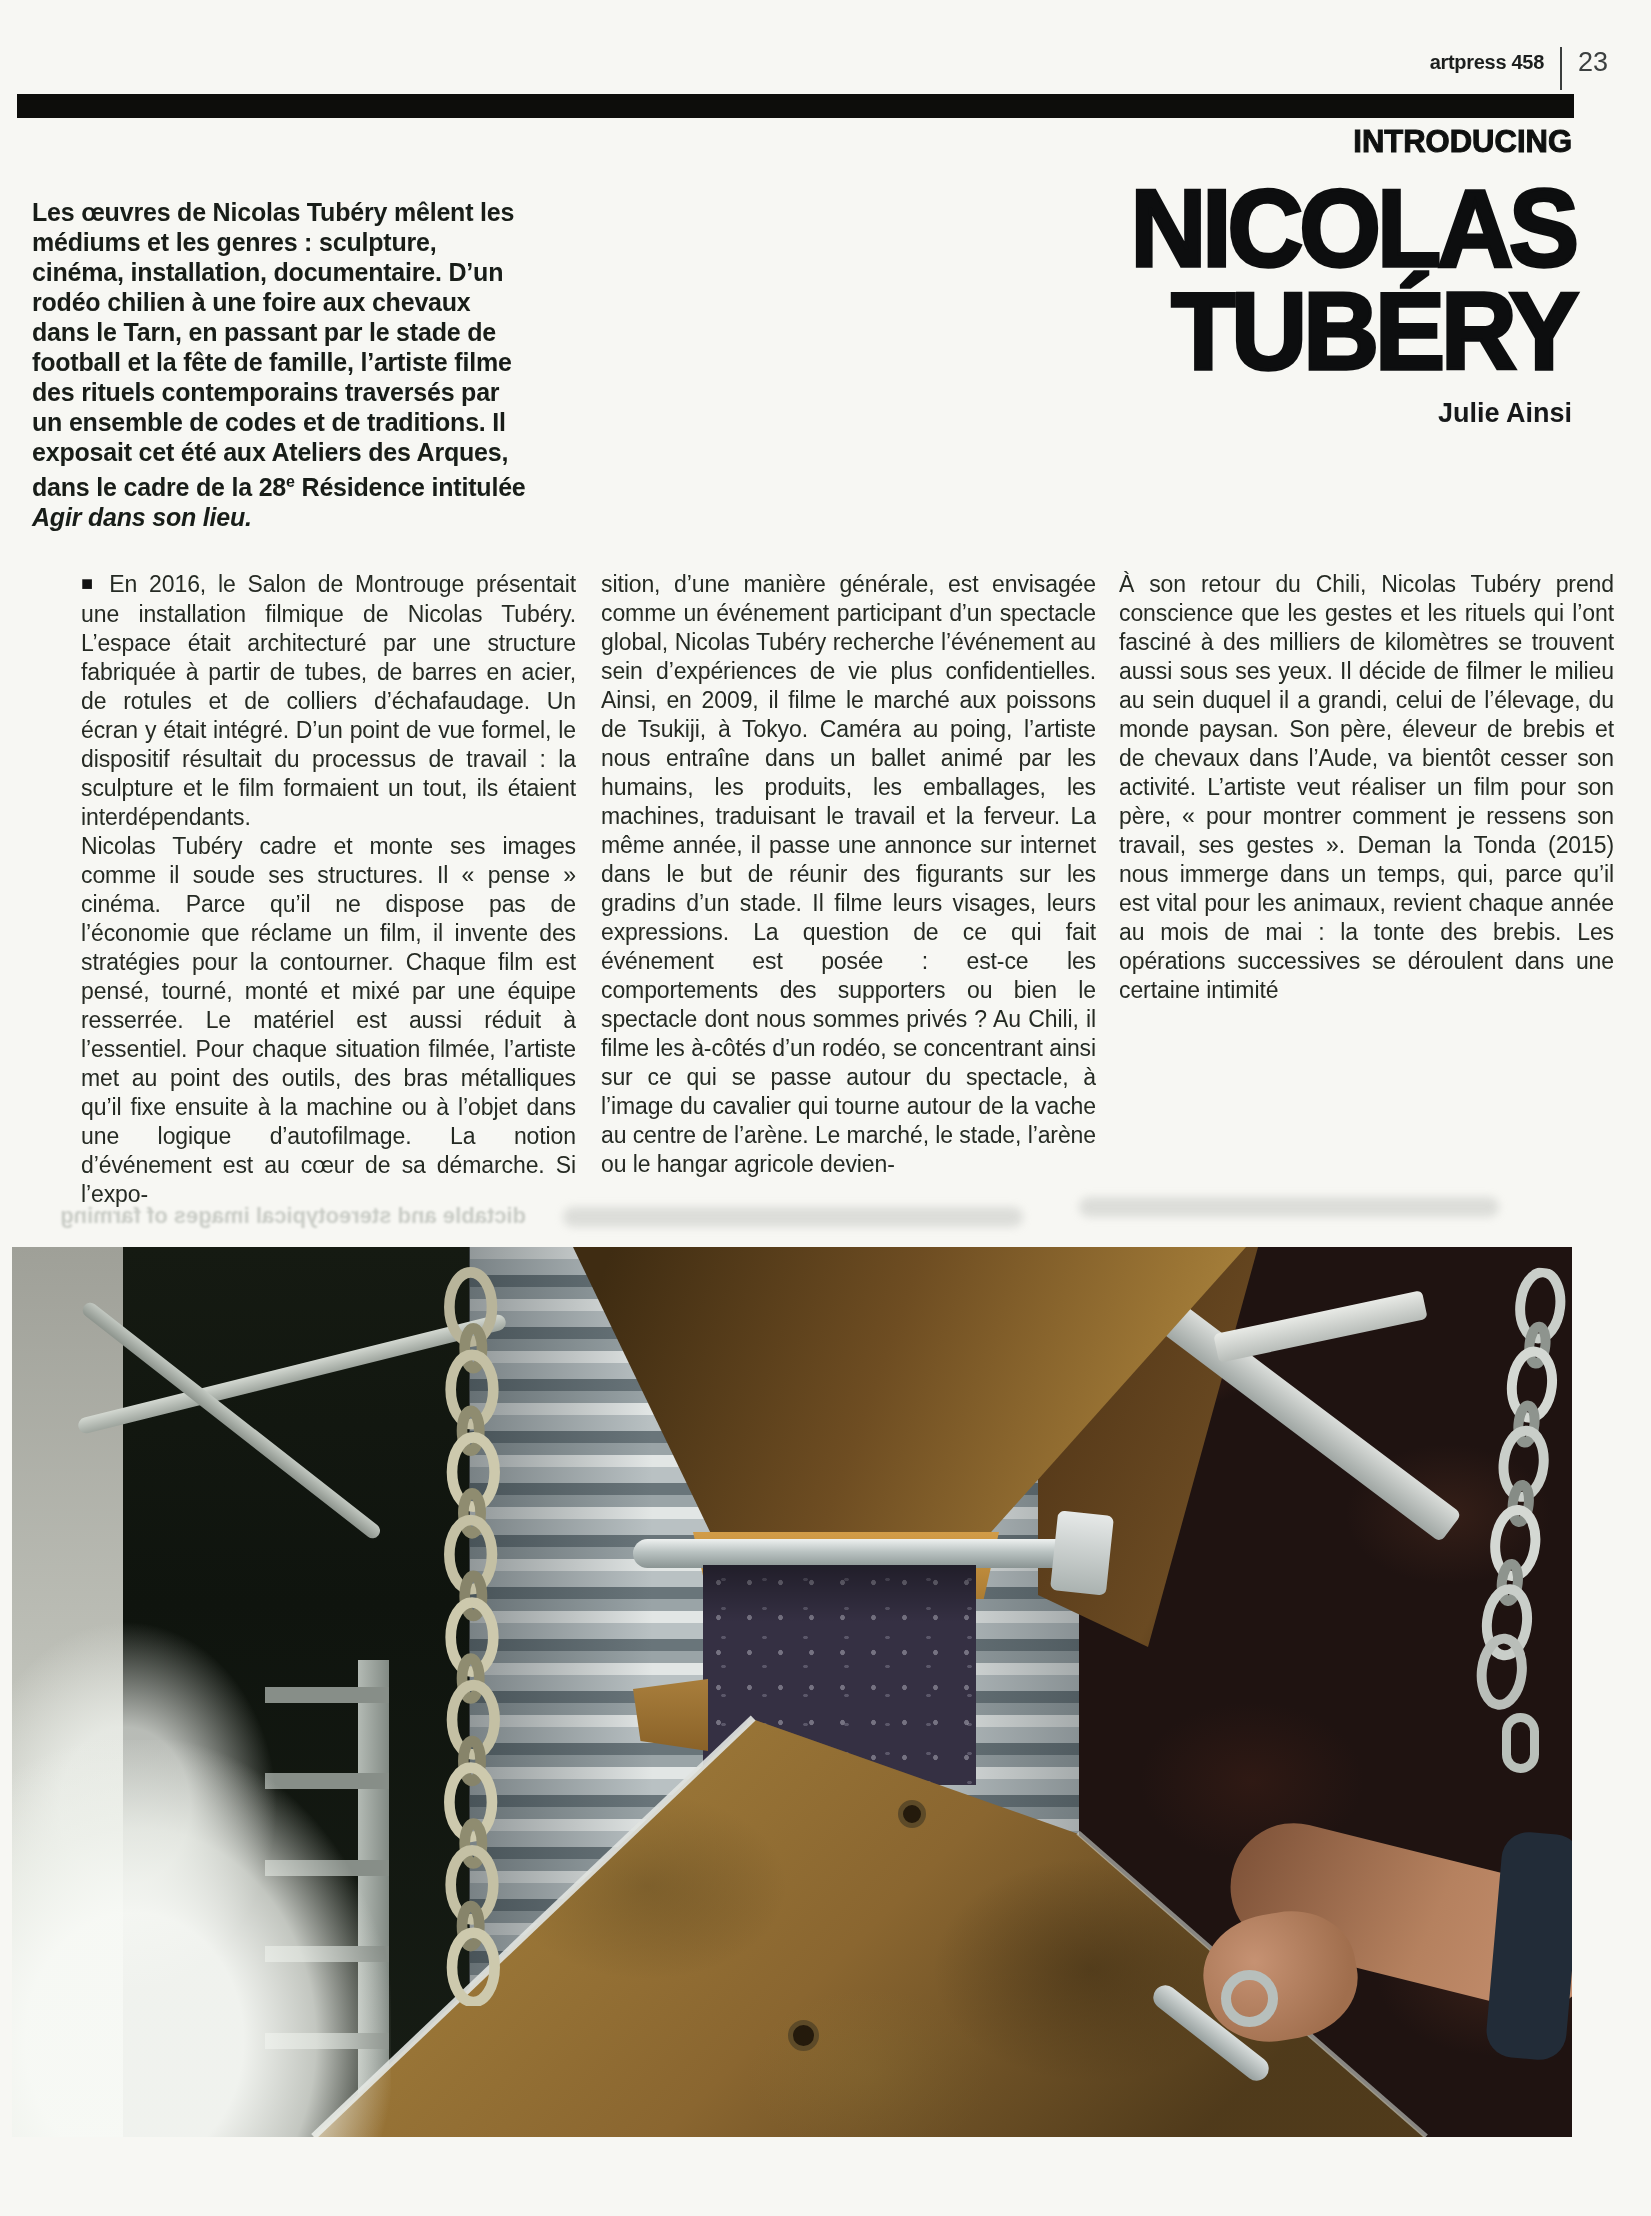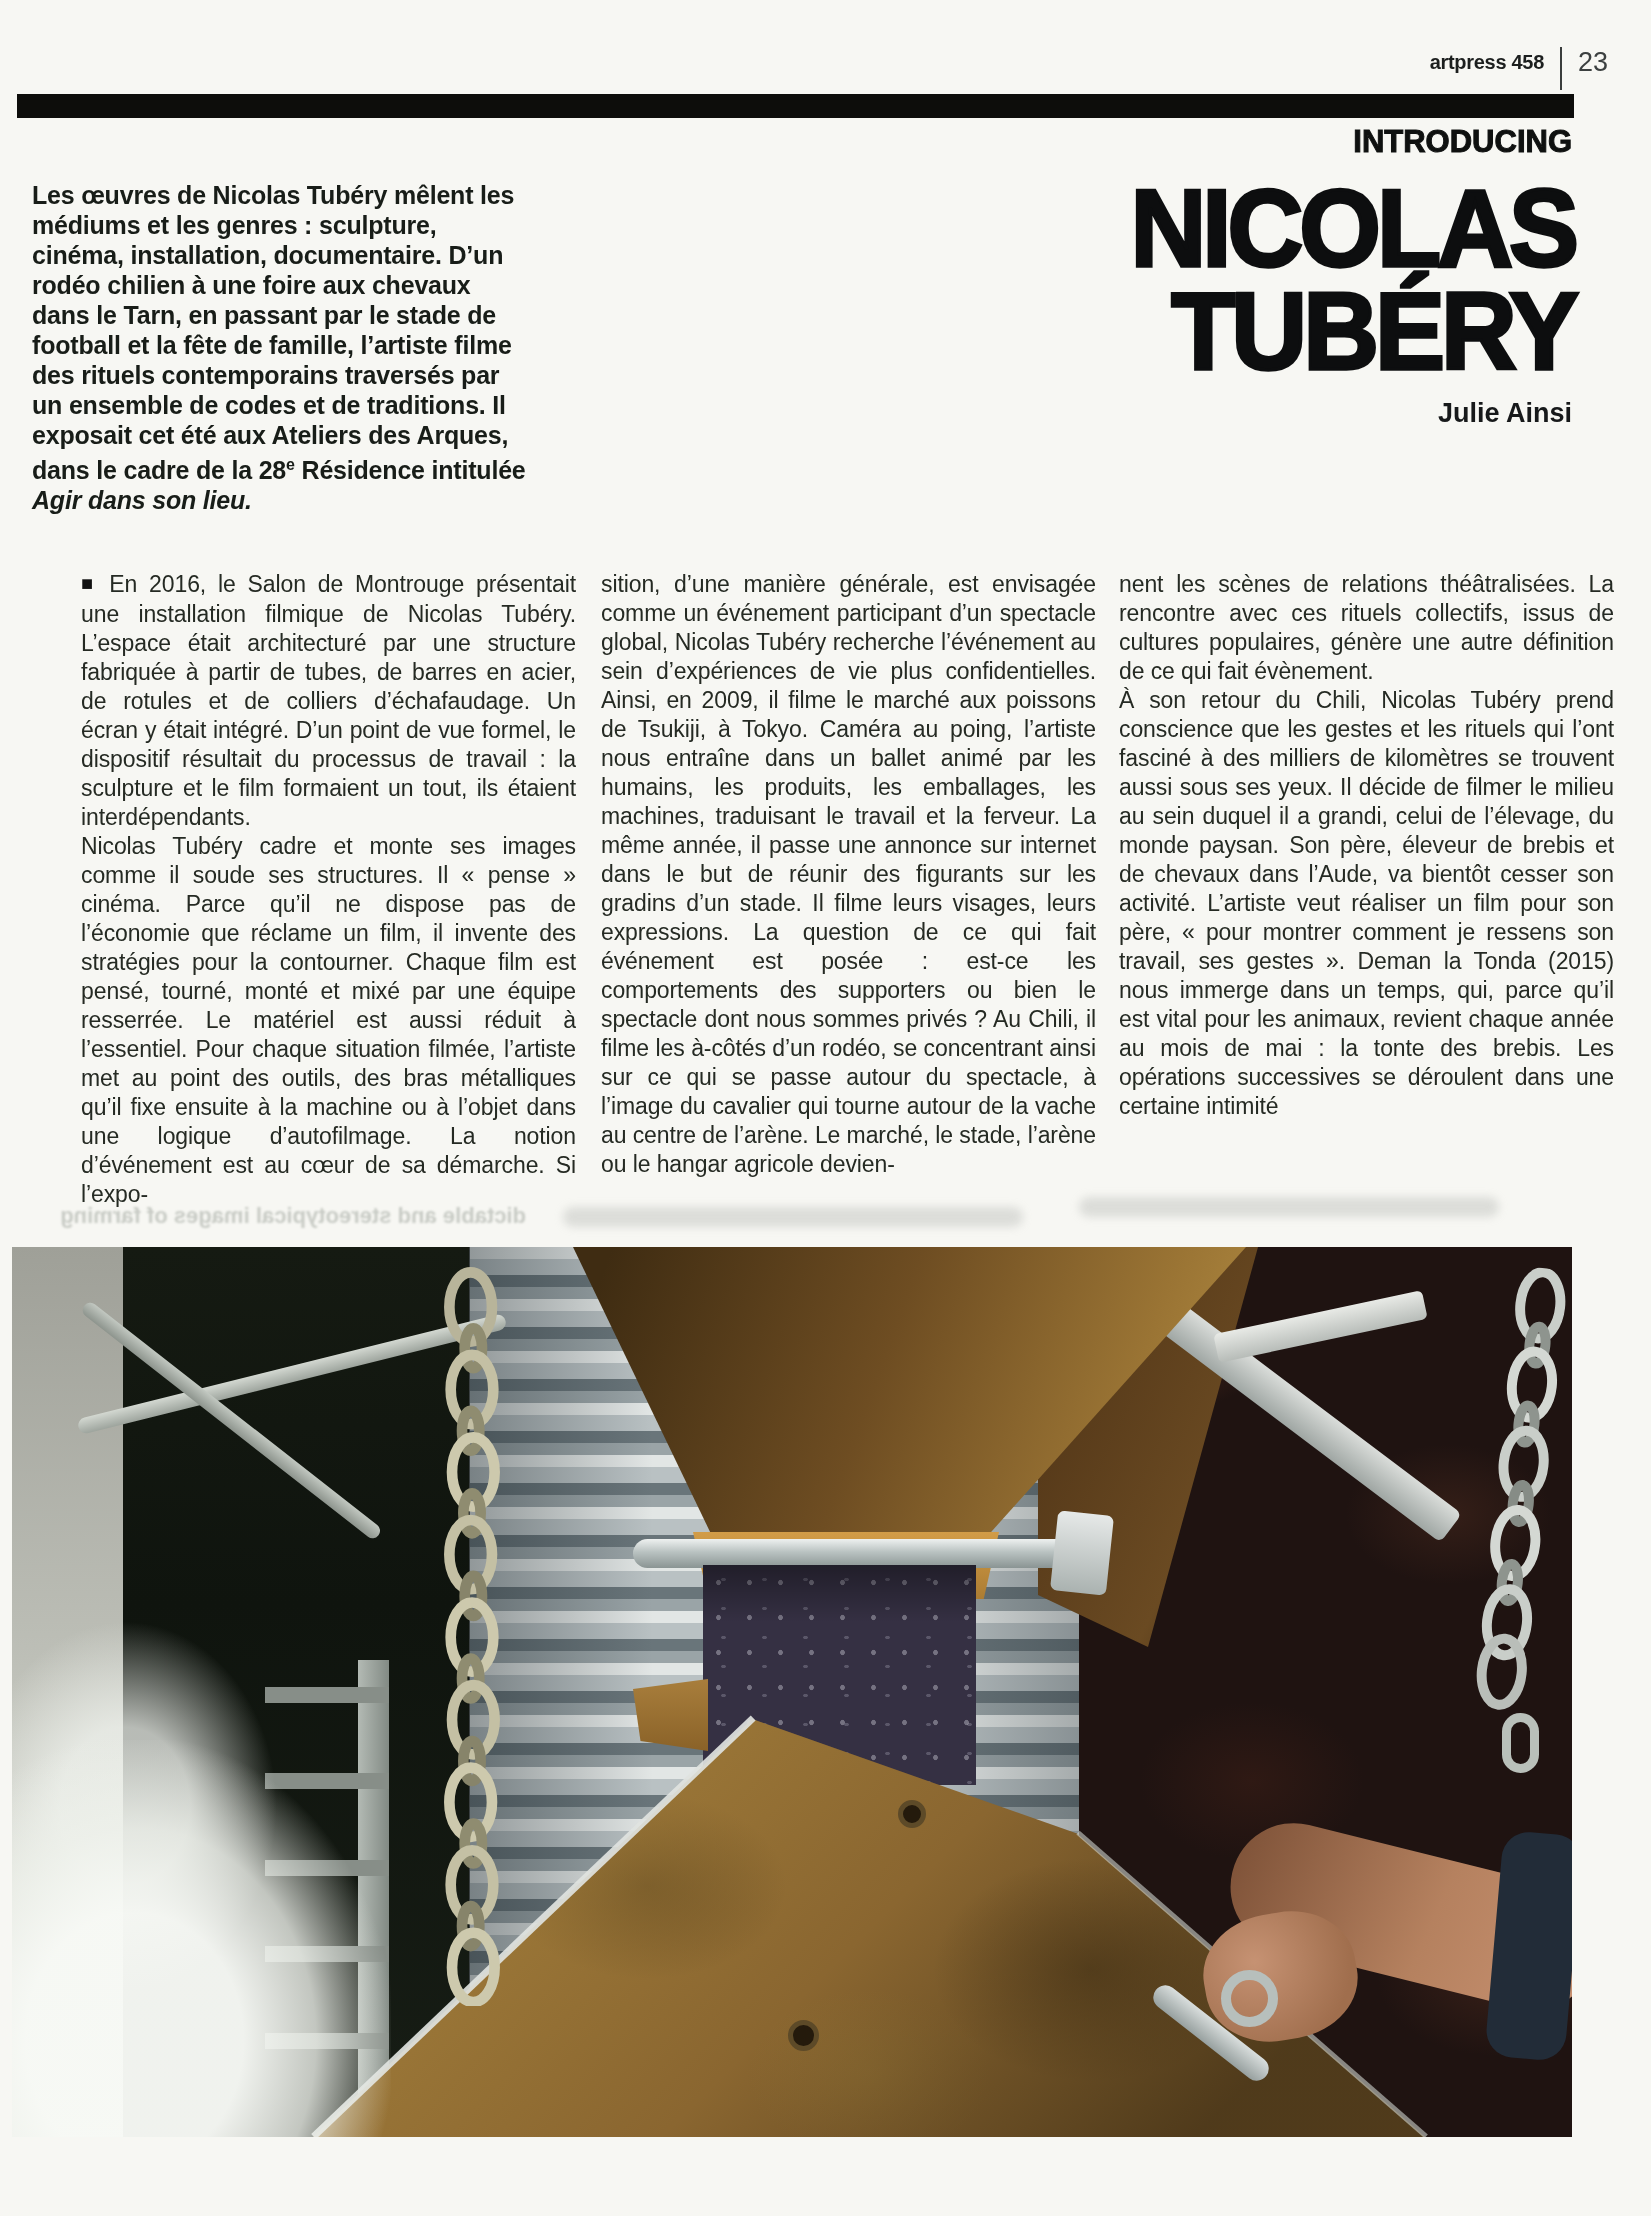--- a/index.html
+++ b/index.html
@@ -16,21 +16,21 @@
 
   .kicker{position:absolute;top:124px;right:80px;font-size:31px;font-weight:bold;color:#0f1110;
           letter-spacing:0px;-webkit-text-stroke:1px #0f1110;}
 
   .headline{position:absolute;top:177px;right:77px;text-align:right;color:#0d0e0f;
             font-weight:bold;font-size:105px;line-height:98px;letter-spacing:-4px;
             -webkit-text-stroke:3.3px #0d0e0f;transform:scaleY(1.05);transform-origin:top right;}
   .byline{position:absolute;top:398px;right:80px;font-size:27px;font-weight:bold;color:#17191a;}
 
   
-  .intro{position:absolute;left:32px;top:180px;width:495px;
+  .intro{position:absolute;left:32px;top:197px;width:495px;
          font-size:25px;line-height:30px;font-weight:bold;color:#181d18;letter-spacing:-0.2px;}
   .intro .sup{font-size:16px;vertical-align:9.3px;}
   .intro .ital{font-style:italic;}
 
   
   .col{position:absolute;top:570px;width:495px;height:677px;overflow:hidden;
        font-size:23px;line-height:29px;text-align:justify;color:#252a23;letter-spacing:-0.1px;margin-left:44px;}
   .col p{margin:0;}
   .col-1{left:37px;}
   .col-2{left:557px;}
@@ -151,21 +151,20 @@
   <div class="col col-1">
     <p><span class="marker">■</span><span>En 2016, le Salon de Montrouge présentait une installation filmique de Nicolas Tubéry. L’espace était architecturé par une structure fabriquée à partir de tubes, de barres en acier, de rotules et de colliers d’échafaudage. Un écran y était intégré. D’un point de vue formel, le dispositif résultait du processus de travail : la sculpture et le film formaient un tout, ils étaient interdépendants.</span></p>
     <p>Nicolas Tubéry cadre et monte ses images comme il soude ses structures. Il « pense » cinéma. Parce qu’il ne dispose pas de l’économie que réclame un film, il invente des stratégies pour la contourner. Chaque film est pensé, tourné, monté et mixé par une équipe resserrée. Le matériel est aussi réduit à l’essentiel. Pour chaque situation filmée, l’artiste met au point des outils, des bras métalliques qu’il fixe ensuite à la machine ou à l’objet dans une logique d’autofilmage. La notion d’événement est au cœur de sa démarche. Si l’expo-</p>
   </div>
 
   <div class="col col-2">
     <p>sition, d’une manière générale, est envisagée comme un événement participant d’un spectacle global, Nicolas Tubéry recherche l’événement au sein d’expériences de vie plus confidentielles. Ainsi, en 2009, il filme le marché aux poissons de Tsukiji, à Tokyo. Caméra au poing, l’artiste nous entraîne dans un ballet animé par les humains, les produits, les emballages, les machines, traduisant le travail et la ferveur. La même année, il passe une annonce sur internet dans le but de réunir des figurants sur les gradins d’un stade. Il filme leurs visages, leurs expressions. La question de ce qui fait événement est posée : est-ce les comportements des supporters ou bien le spectacle dont nous sommes privés ? Au Chili, il filme les à-côtés d’un rodéo, se concentrant ainsi sur ce qui se passe autour du spectacle, à l’image du cavalier qui tourne autour de la vache au centre de l’arène. Le marché, le stade, l’arène ou le hangar agricole devien-</p>
   </div>
 
   <div class="col col-3">
-    <p>nent les scènes de relations théâtralisées. La rencontre avec ces rituels collectifs, issus de cultures populaires, génère une autre définition de ce qui fait évènement.</p>
     <p><span>À son retour du Chili, Nicolas Tubéry prend conscience que les gestes et les rituels qui l’ont fasciné à des milliers de kilomètres se trouvent aussi sous ses yeux. Il décide de filmer le milieu au sein duquel il a grandi, celui de l’élevage, du monde paysan. Son père, éleveur de brebis et de chevaux dans l’Aude, va bientôt cesser son activité. L’artiste veut réaliser un film pour son père, « pour montrer comment je ressens son travail, ses gestes ». </span><span class="ital">Deman la Tonda</span><span> (2015) nous immerge dans un temps, qui, parce qu’il est vital pour les animaux, revient chaque année au mois de mai : la tonte des brebis. Les opérations successives se déroulent dans une certaine intimité</span></p>
   </div>
 
   <div class="ghost-text">dictable and stereotypical images of farming</div>
   <div class="ghost-bar b"></div>
   <div class="ghost-bar c"></div>
 
   <div class="photo">
     <div class="ph-leftwall"></div>
     <div class="ph-door"></div>

